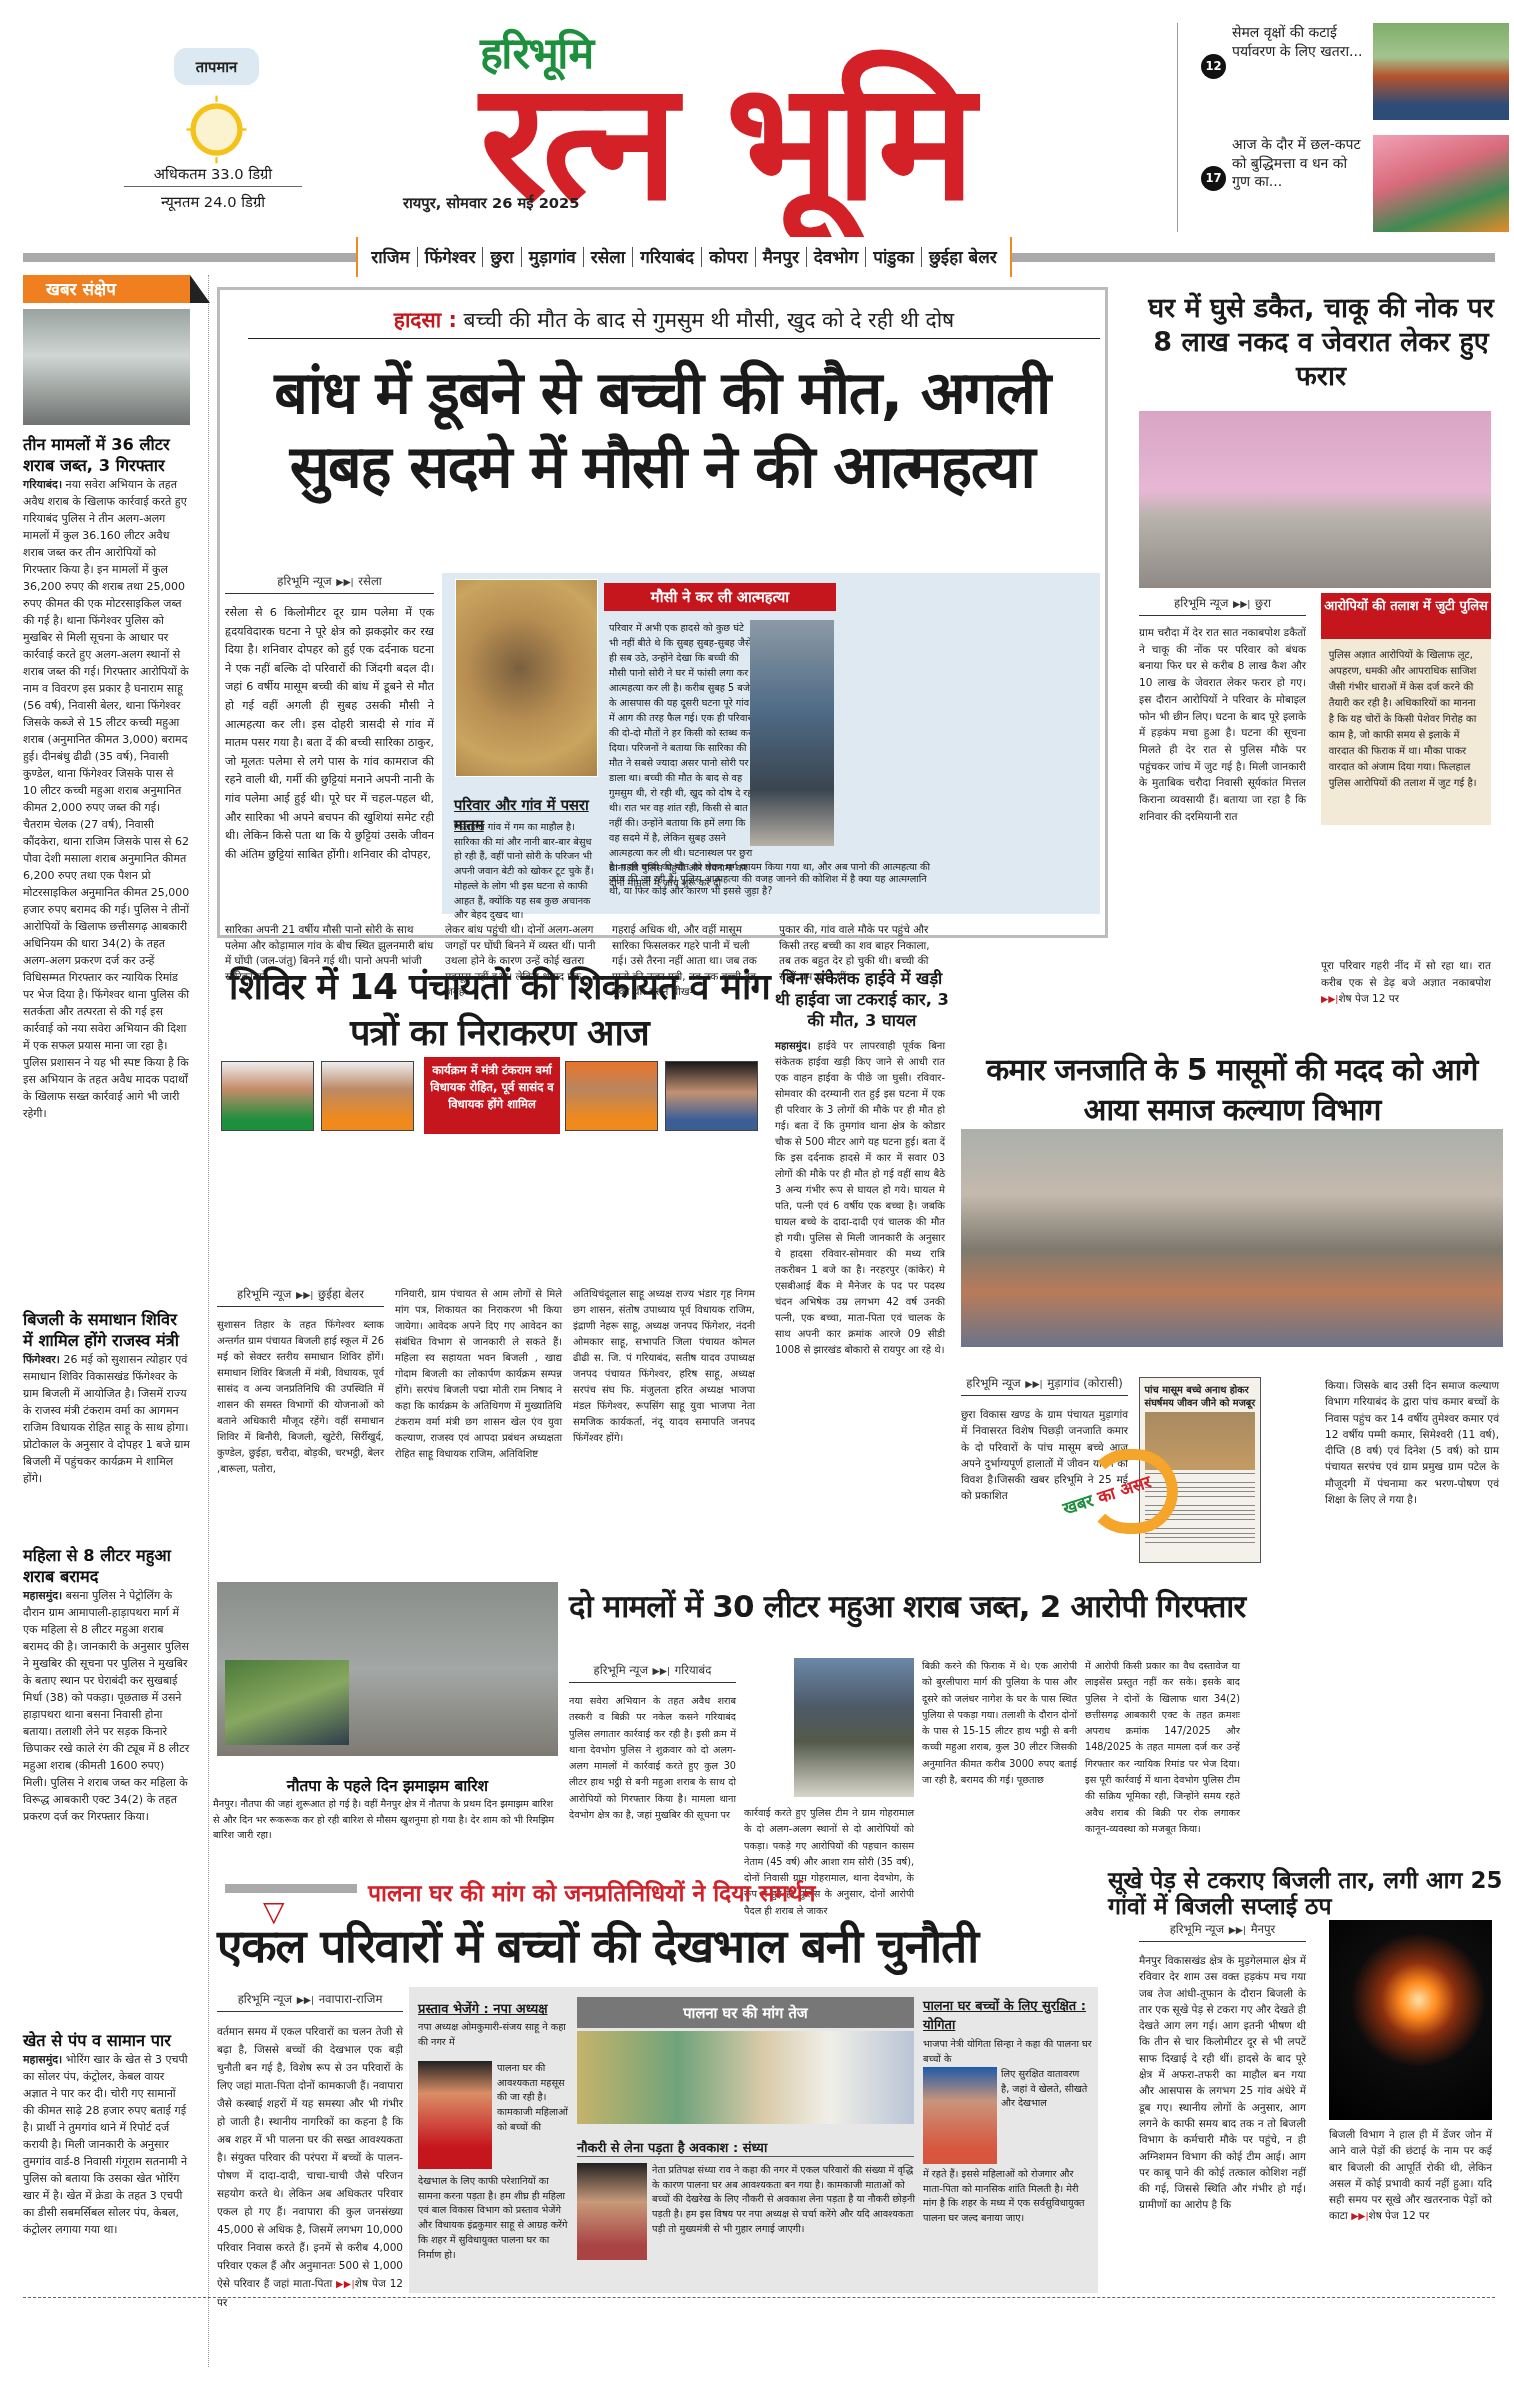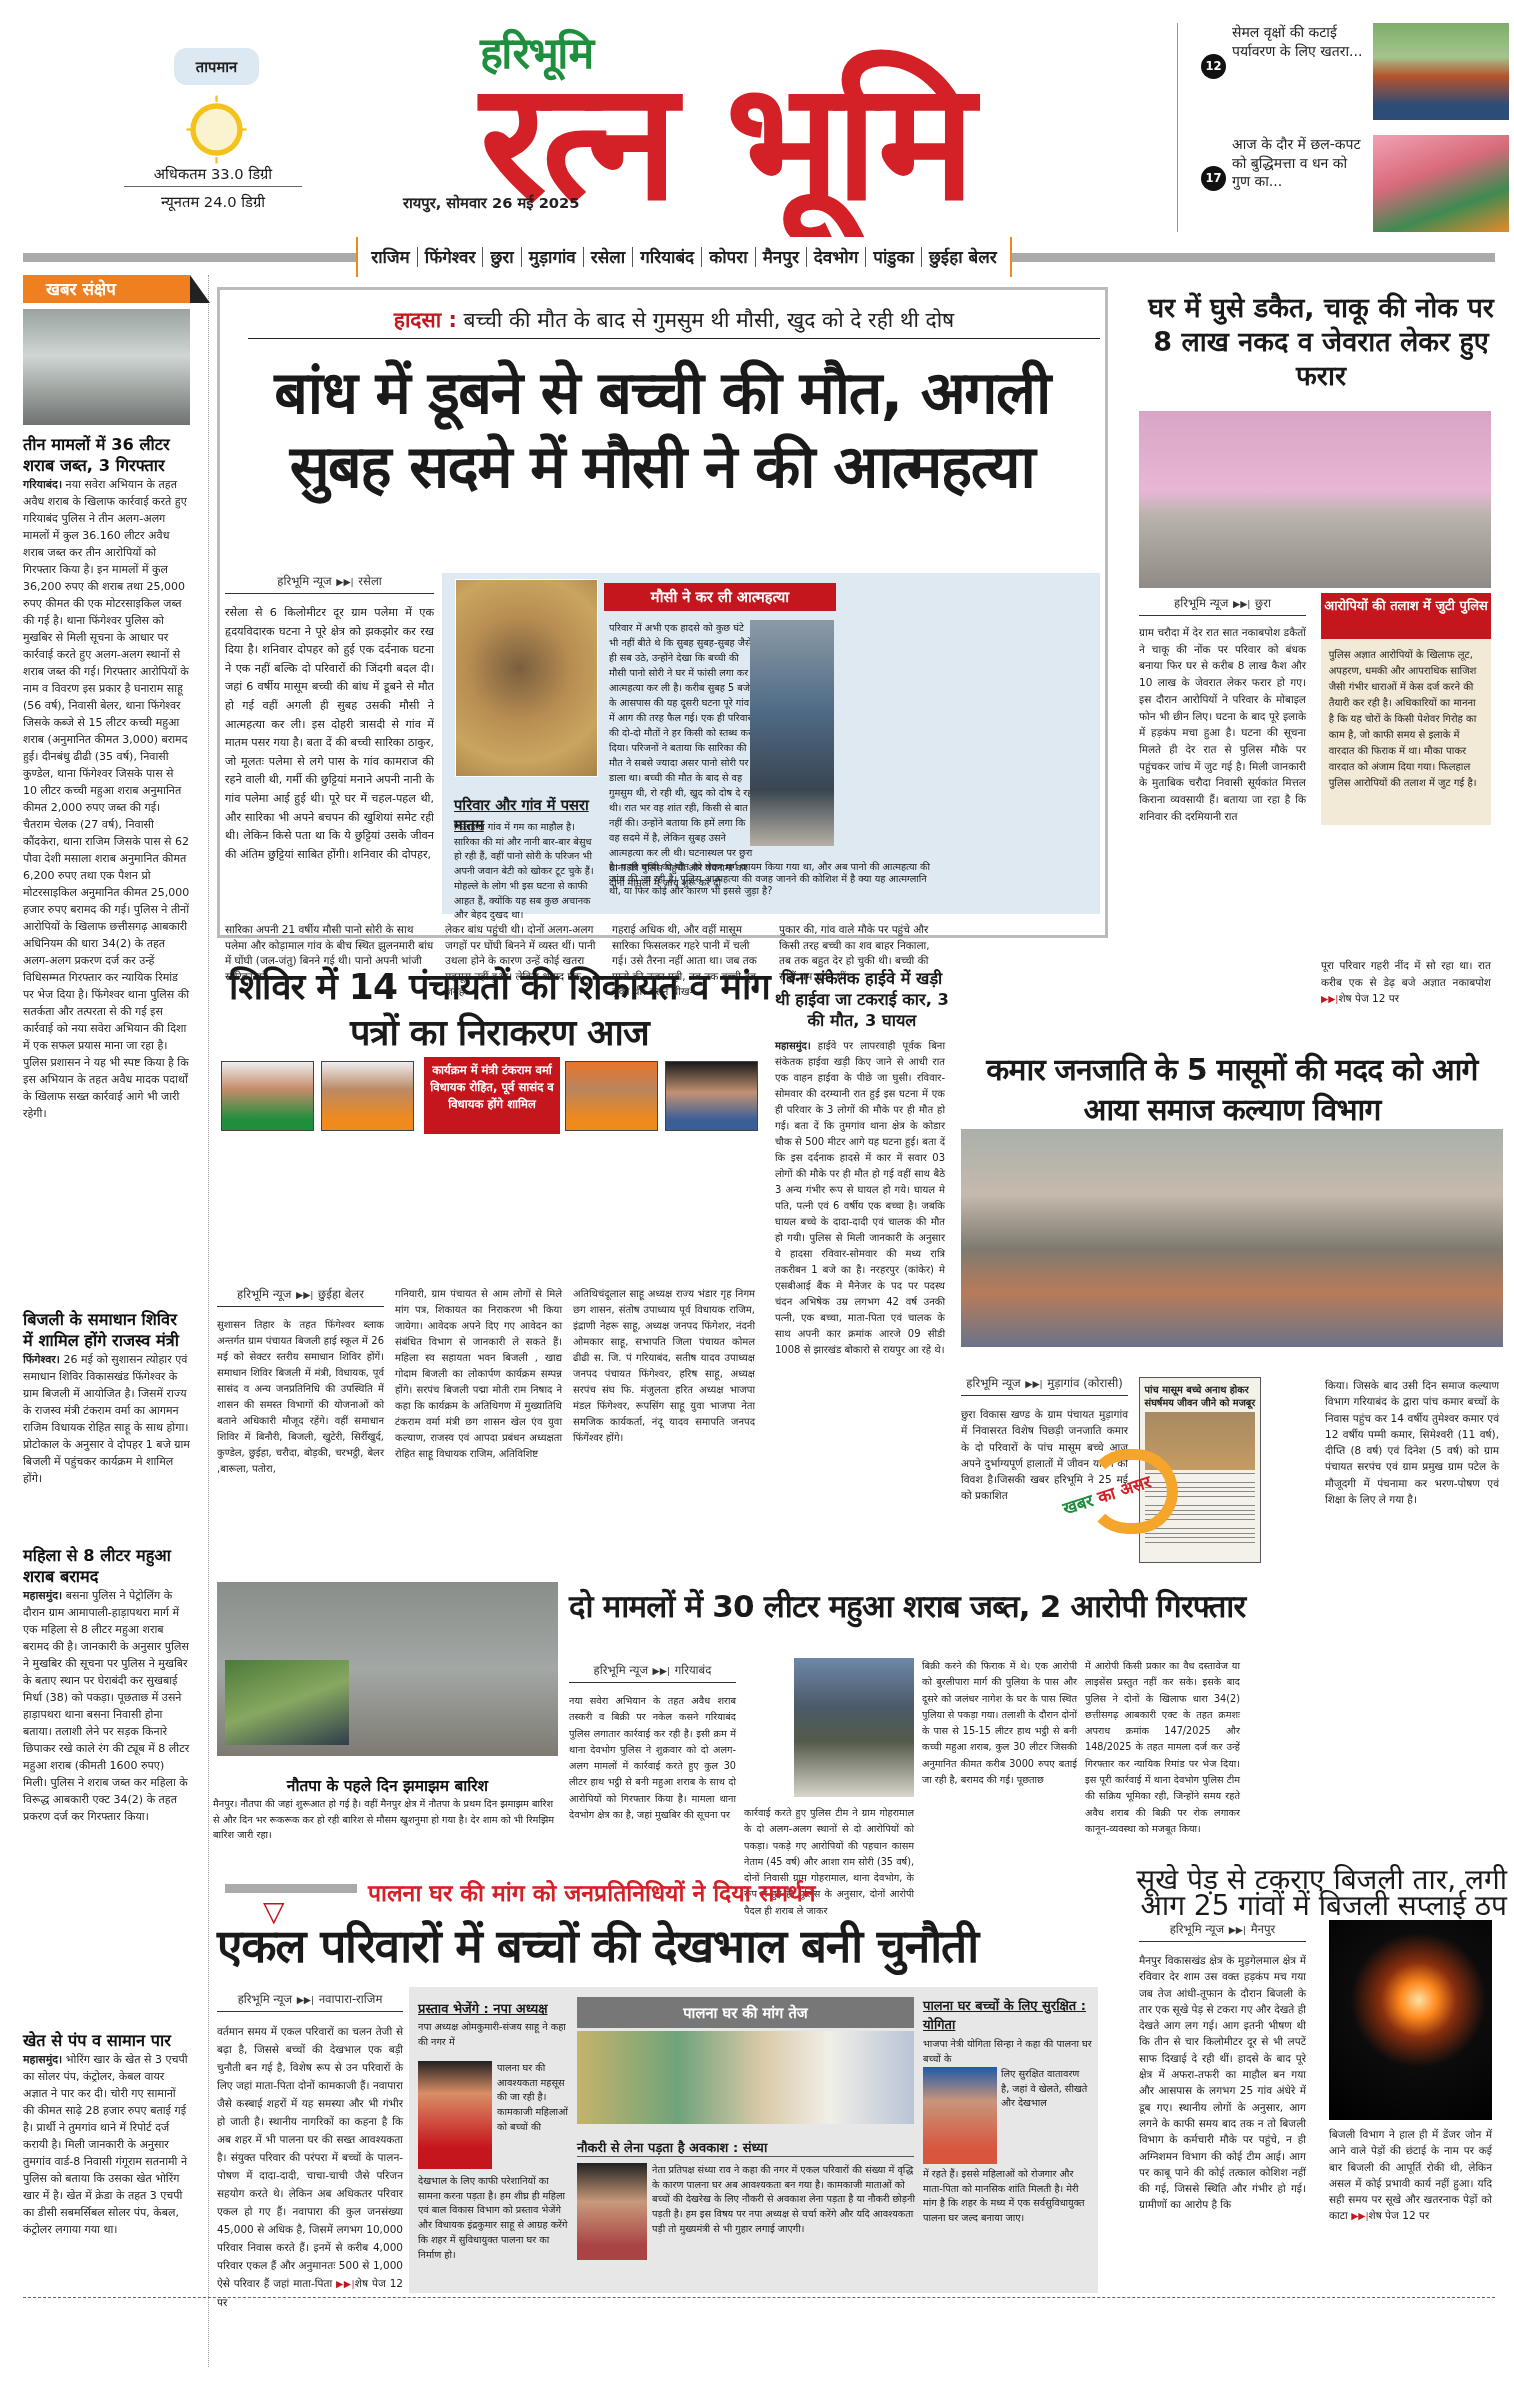--- a/index.html
+++ b/index.html
@@ -111,21 +111,21 @@
 #p-photo{left:577px;top:2031px;width:337px;height:93px;background:linear-gradient(90deg,#c5b36a 0%,#6fa37b 30%,#d9caa8 55%,#f0efe8 75%,#b9c4d6 100%)}
 #p-sub2{left:577px;top:2138px;width:337px;font-size:13px;font-weight:bold;border-bottom:0.8px solid #555}
 #p-port2{left:577px;top:2163px;width:70px;height:97px;background:linear-gradient(180deg,#222 0%,#c79a7a 40%,#a44 85%)}
 #p-sub2-t{left:652px;top:2163px;width:263px;font-size:9.7px;line-height:14.7px}
 #p-sub3{left:923px;top:1997px;width:170px;font-size:13px;font-weight:bold;text-decoration:underline;line-height:18.6px}
 #p-sub3-t{left:923px;top:2037px;width:170px;font-size:9.7px;line-height:14.7px}
 #p-port3{left:923px;top:2067px;width:74px;height:97px;background:linear-gradient(180deg,#1f5aa8 0%,#c8957a 35%,#d8553e 85%)}
 #p-col3r{left:1001px;top:2067px;width:89px;font-size:9.7px;line-height:14.7px}
 #p-col3b{left:923px;top:2167px;width:170px;font-size:9.7px;line-height:14.7px}
 
-#bijli-head{left:1108px;top:1867px;width:399px;text-align:right;font-size:28px;line-height:26px;font-weight:normal}
+#bijli-head{left:1108px;top:1867px;width:399px;text-align:left;font-size:23px;line-height:26px;font-weight:bold}
 #bijli-byline{left:1139px;top:1921px;width:167px}
 #bijli-text{left:1139px;top:1952px;width:167px;font-size:10.5px;line-height:16.3px}
 #bijli-img{left:1329px;top:1920px;width:163px;height:200px;background:radial-gradient(circle at 55% 40%,#ffe1a6 0%,#ff8a1e 12%,#8a2f0e 25%,#0c0c0c 45%,#000 100%)}
 #bijli-text2{left:1329px;top:2126px;width:163px;font-size:10.5px;line-height:16.3px}
 #bottom-rule{left:23px;top:2297px;width:1472px;border-top:1.5px dashed #666}
 </style>
 </head>
 <body>
 
 <div class="abs" id="weather">तापमान</div>

